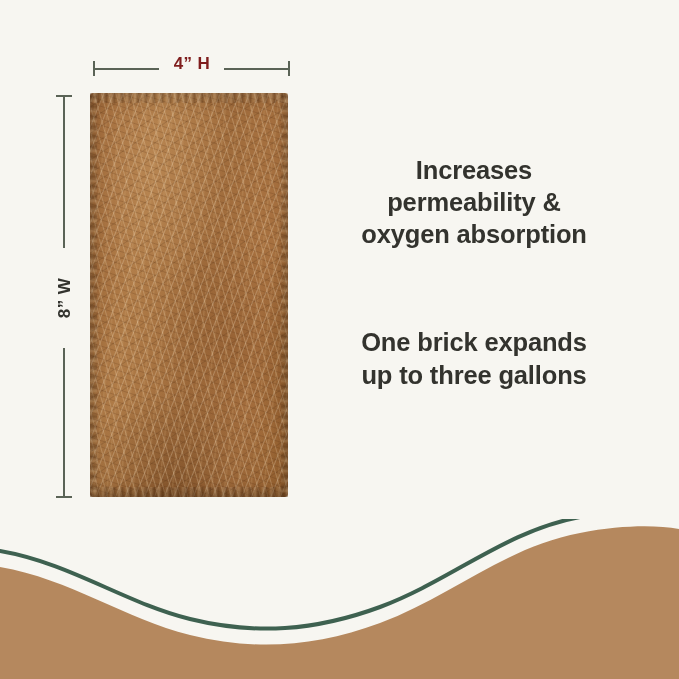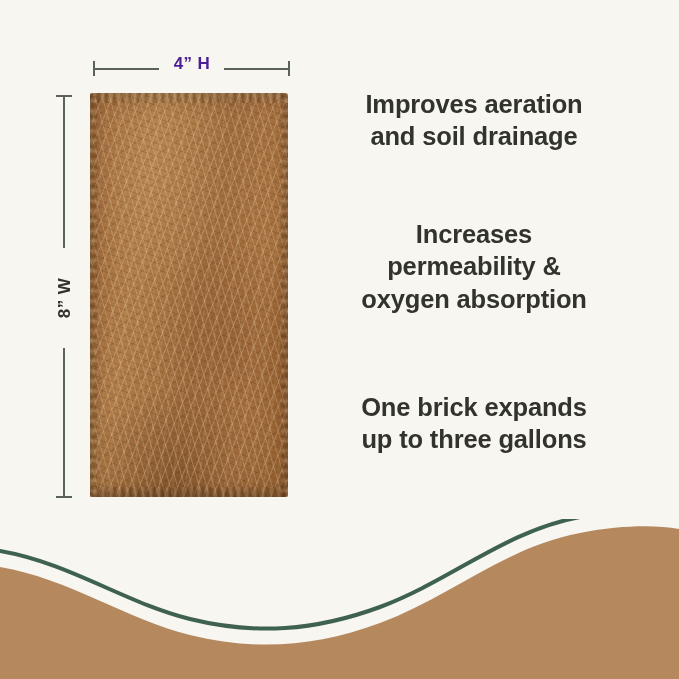--- a/index.html
+++ b/index.html
@@ -112,21 +112,21 @@
   #dim-h-right { left: 224px; top: 68px; width: 66px; height: 1.6px; }
   #dim-h-cap-left  { left: 93px;  top: 61px; width: 1.8px; height: 15px; }
   #dim-h-cap-right { left: 288px; top: 61px; width: 1.8px; height: 15px; }
   #dim-h-label {
     position: absolute;
     left: 159px; top: 55px;
     width: 66px;
     text-align: center;
     font-size: 17px;
     font-weight: 700;
-    color: #4c1d95;
+    color: #7f1d1d;
     letter-spacing: 0.4px;
     line-height: 1;
   }
 
   #dim-v-top    { left: 63px; top: 96px;  width: 1.6px; height: 152px; }
   #dim-v-bottom { left: 63px; top: 348px; width: 1.6px; height: 149px; }
   #dim-v-cap-top    { left: 56px; top: 95px;  width: 16px; height: 1.8px; }
   #dim-v-cap-bottom { left: 56px; top: 496px; width: 16px; height: 1.8px; }
   #dim-v-label {
     position: absolute;
@@ -195,22 +195,20 @@
   <div class="dim-line" id="dim-h-cap-right"></div>
   <div id="dim-h-label">4” H</div>
 
   <div class="dim-line" id="dim-v-top"></div>
   <div class="dim-line" id="dim-v-bottom"></div>
   <div class="dim-line" id="dim-v-cap-top"></div>
   <div class="dim-line" id="dim-v-cap-bottom"></div>
   <div id="dim-v-label">8” W</div>
 
   <div id="features">
-    <div class="feature" id="feature-0">Improves aeration
-and soil drainage</div>
     <div class="feature" id="feature-1">Increases
 permeability &amp;
 oxygen absorption</div>
     <div class="feature" id="feature-2">One brick expands
 up to three gallons</div>
   </div>
 
   <svg id="wave" viewBox="0 0 679 160" preserveAspectRatio="none">
 
     <path d="M0,48 C70,60 125,100 190,116 C255,132 315,128 380,104 C452,77 505,28 580,14 C622,6 655,6 679,10 L679,160 L0,160 Z" fill="#b5885e"></path>

